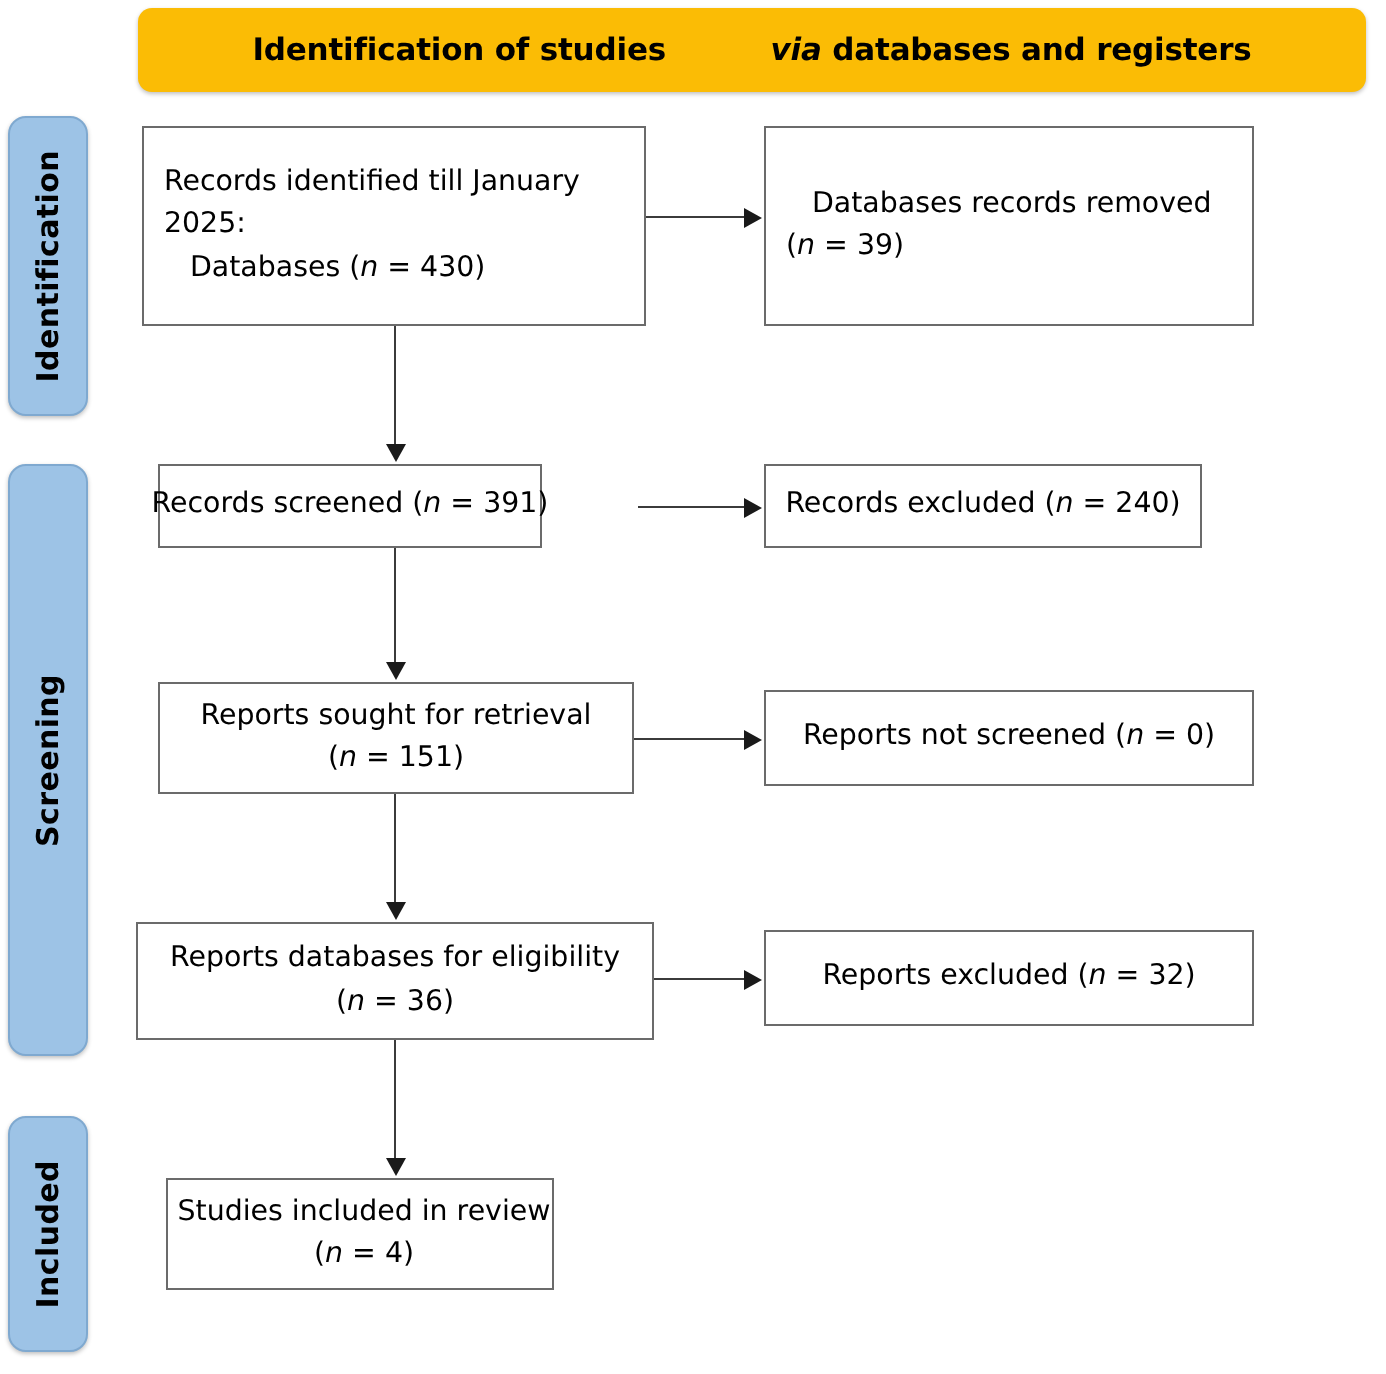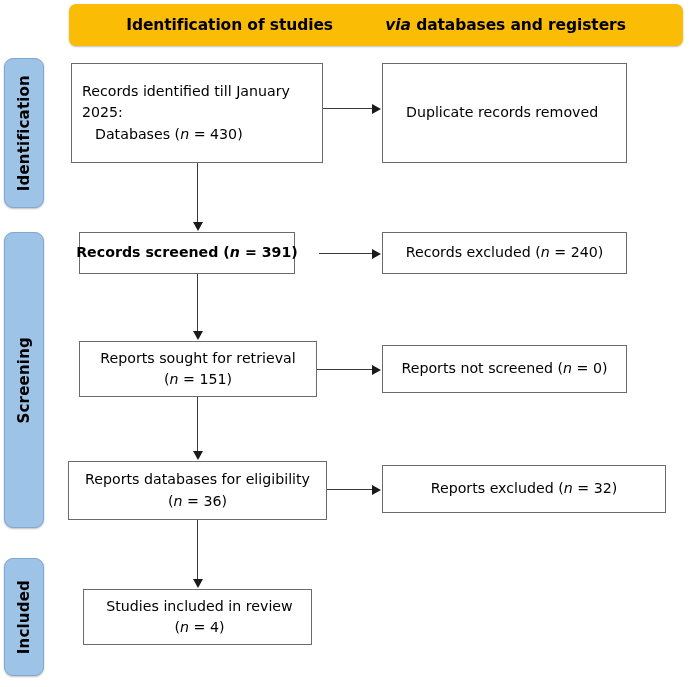--- a/index.html
+++ b/index.html
@@ -88,27 +88,27 @@
     line-height: 1.5;
   }
   .node .ln { white-space: nowrap; }
   .node i { font-style: italic; }
   .node.pad-left  { padding: 12px 10px; text-align: left; }
   .node.centered  { padding: 0 8px; text-align: center; align-items: center; }
   .indent { padding-left: 13px; }
 
   #node-identified   { left: 71px;  top: 63px;  width: 252px; height: 100px; }
   #node-removed      { left: 382px; top: 63px;  width: 245px; height: 100px; }
-  #node-screened     { left: 79px;  top: 232px; width: 216px; height: 42px; font-weight: bold; }
-  #node-excluded-1   { left: 382px; top: 232px; width: 245px; height: 42px; }
+  #node-screened     { left: 79px;  top: 232px; width: 192px; height: 42px; }
+  #node-excluded-1   { left: 382px; top: 232px; width: 219px; height: 42px; }
   #node-sought       { left: 79px;  top: 341px; width: 238px; height: 56px; }
   #node-notretrieved { left: 382px; top: 345px; width: 245px; height: 48px; }
   #node-assessed     { left: 68px;  top: 461px; width: 259px; height: 59px; }
-  #node-excluded-2   { left: 382px; top: 465px; width: 284px; height: 48px; }
-  #node-included     { left: 83px;  top: 589px; width: 229px; height: 56px; padding-left: 12px; }
+  #node-excluded-2   { left: 382px; top: 465px; width: 245px; height: 48px; }
+  #node-included     { left: 83px;  top: 589px; width: 194px; height: 56px; padding-left: 12px; }
 
   
   .conn {
     position: absolute;
     background: #3b3b3b;
   }
   .conn.v { width: 1px; }
   .conn.h { height: 1px; }
 
   .arrowhead {
@@ -166,21 +166,22 @@
     <span>Included</span>
   </div>
 
   <div class="node pad-left" id="node-identified">
     <div class="ln">Records identified till January</div>
     <div class="ln">2025:</div>
     <div class="ln indent"><span>Databases (</span><i>n</i><span> = 430)</span></div>
   </div>
 
   <div class="node pad-left" id="node-removed">
-    <div class="ln indent">Duplicate records removed</div>
+    <div class="ln indent">Databases records removed</div>
+    <div class="ln"><span>(</span><i>n</i><span> = 39)</span></div>
   </div>
 
   <div class="node centered" id="node-screened">
     <div class="ln"><span>Records screened (</span><i>n</i><span> = 391)</span></div>
   </div>
 
   <div class="node centered" id="node-excluded-1">
     <div class="ln"><span>Records excluded (</span><i>n</i><span> = 240)</span></div>
   </div>
 

